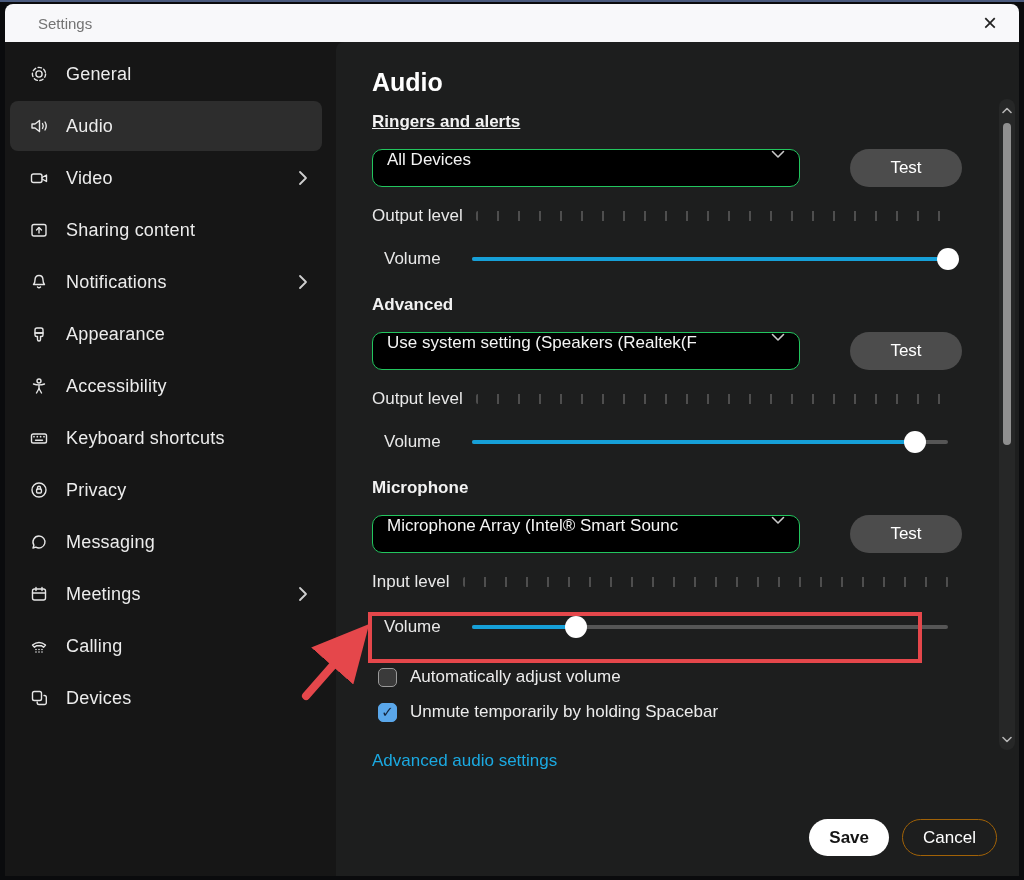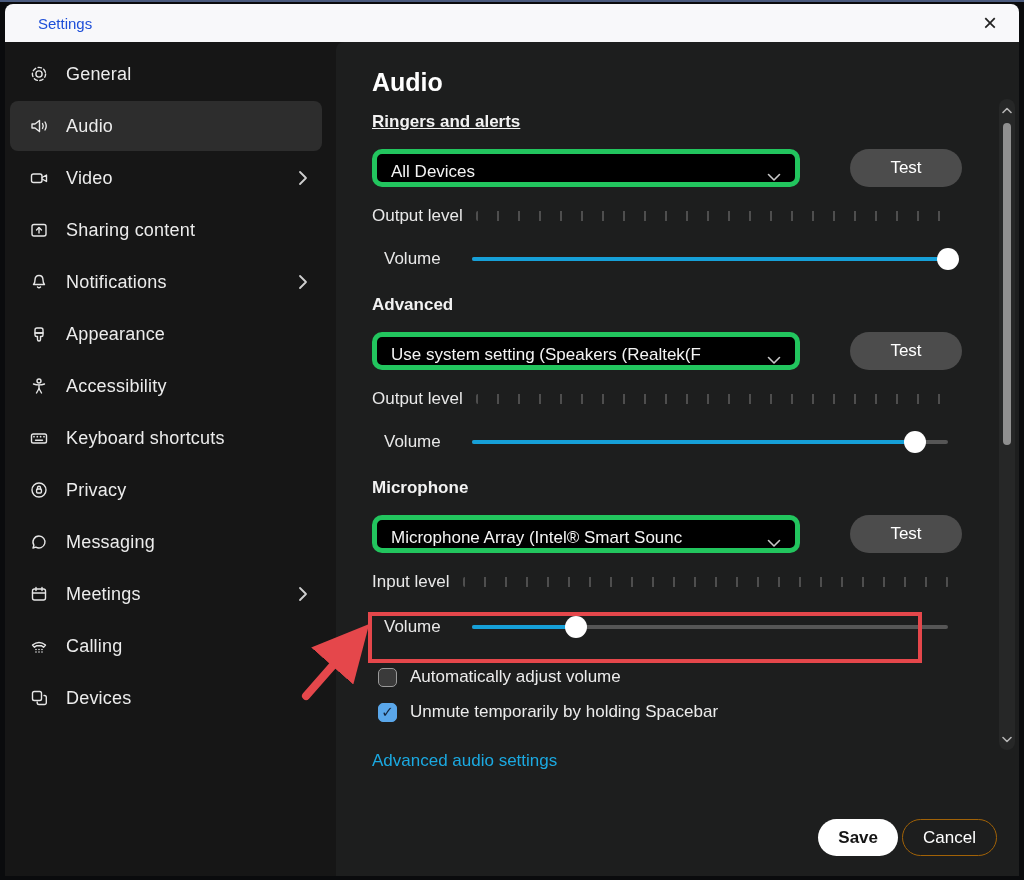--- a/index.html
+++ b/index.html
@@ -4,21 +4,21 @@
 <style>
   * { margin:0; padding:0; box-sizing:border-box; }
   html,body { width:1024px; height:880px; }
   body { font-family:"Liberation Sans","DejaVu Sans",sans-serif; background:#08090b; position:relative; overflow:hidden; }
 
   .window { position:absolute; inset:0; background:#0a0b0d; border-top:2px solid #4a5a7d; }
 
   
   .titlebar { position:absolute; left:5px; right:5px; top:2px; height:38px;
     background:#f8f8fa; border-radius:8px 8px 0 0; display:flex; align-items:center; }
-  .titlebar-title { margin-left:33px; font-size:15px; color:#1d4ed8; }
+  .titlebar-title { margin-left:33px; font-size:15px; color:#737373; }
   .close-btn { margin-left:auto; margin-right:14px; width:30px; height:30px; display:flex;
     align-items:center; justify-content:center; font-size:24px; line-height:1; color:#222; cursor:pointer; }
 
   
   .appbody { position:absolute; left:5px; right:5px; top:40px; bottom:4px; background:#161616; display:flex; }
 
   
   .sidebar { width:331px; padding:7px 14px 0 5px; flex-shrink:0; }
   .side-item { height:50px; margin-bottom:2px; display:flex; align-items:center;
     padding:0 14px 0 18px; border-radius:8px; color:#ececec; cursor:pointer; }
@@ -30,22 +30,22 @@
   .side-chevron svg { width:10px; height:16px; stroke:#cfcfcf; fill:none; stroke-width:1.8; stroke-linecap:round; stroke-linejoin:round; }
 
   
   .main { flex:1; background:#1d1e1e; border-radius:8px 0 0 0; position:relative; padding:0 0 0 36px; }
   .page-title { margin-top:26px; font-size:25px; font-weight:bold; color:#fff; }
   .section-heading { font-size:17px; font-weight:bold; color:#f2f2f2; }
   .mt-ringers { margin-top:15px;text-decoration:underline; }
   .mt-section { margin-top:22px; }
 
   .device-row { display:flex; align-items:center; margin-top:17px; }
-  .dropdown { width:428px; height:38px; background:#000; border:5px solid #22c55e; border-radius:10px;
-    display:flex; align-items:flex-end; padding:0 14px; cursor:pointer; }
+  .dropdown { width:428px; height:38px; background:#000; border:1px solid #22c55e; border-radius:10px;
+    display:flex; align-items:flex-start; padding:0 14px; cursor:pointer; }
   .dropdown-value { color:#f4f4f4; font-size:17px; white-space:nowrap; overflow:hidden; flex:1; }
   .dropdown-caret { margin-left:8px; display:flex; }
   .dropdown-caret svg { width:14px; height:9px; stroke:#c9c9c9; fill:none; stroke-width:1.6; stroke-linecap:round; stroke-linejoin:round; }
   .test-btn { margin-left:50px; width:112px; height:38px; background:#4c4c4c; border:none; border-radius:19px;
     color:#fff; font-size:17px; font-family:inherit; cursor:pointer; }
 
   .level-row { display:flex; align-items:center; margin-top:18px; height:22px; }
   .level-label { font-size:17px; color:#e8e8e8; white-space:nowrap; }
   .ticks { flex:1; height:10px; margin-left:13px; margin-right:70px; border-radius:2px;
     background:repeating-linear-gradient(90deg,#4e4e4e 0 2px,transparent 2px 21px); }
@@ -61,21 +61,21 @@
   .cb-mt1 { margin-top:26px; }
   .cb-mt2 { margin-top:15px; }
   .checkbox { width:19px; height:19px; border-radius:5px; background:#3a3a3a; border:1.5px solid #9a9a9a;
     margin-right:13px; display:flex; align-items:center; justify-content:center; cursor:pointer;
     font-size:15px; font-weight:bold; color:transparent; }
   .checkbox.on { background:#5aa7ea; border-color:#5aa7ea; color:#14253c; }
   .checkbox-label { font-size:17px; color:#ececec; }
 
   .adv-link { display:inline-block; margin-top:29px; font-size:17px; color:#1ba9e1; cursor:pointer; text-decoration:none; }
 
-  .footer-btns { position:absolute; right:22px; bottom:20px; display:flex; gap:4px; }
+  .footer-btns { position:absolute; right:22px; bottom:20px; display:flex; gap:13px; }
   .save-btn { min-width:72px; height:37px; padding:0 20px; background:#fff; color:#141414; border:none;
     border-radius:19px; font-size:17px; font-weight:bold; font-family:inherit; cursor:pointer; }
   .cancel-btn { min-width:95px; height:37px; padding:0 20px; background:transparent; color:#fff;
     border:1px solid #a16207; border-radius:19px; font-size:17px; font-family:inherit; cursor:pointer; }
 
   
   .scrollbar { position:absolute; right:4px; top:57px; width:16px; height:651px; background:#262727;
     border-radius:8px; display:flex; flex-direction:column; align-items:center; }
   .scroll-arrow { height:22px; display:flex; align-items:center; justify-content:center; cursor:pointer; }
   .scroll-arrow svg { width:10px; height:7px; stroke:#b5b5b5; fill:none; stroke-width:1.6; stroke-linecap:round; stroke-linejoin:round; }

